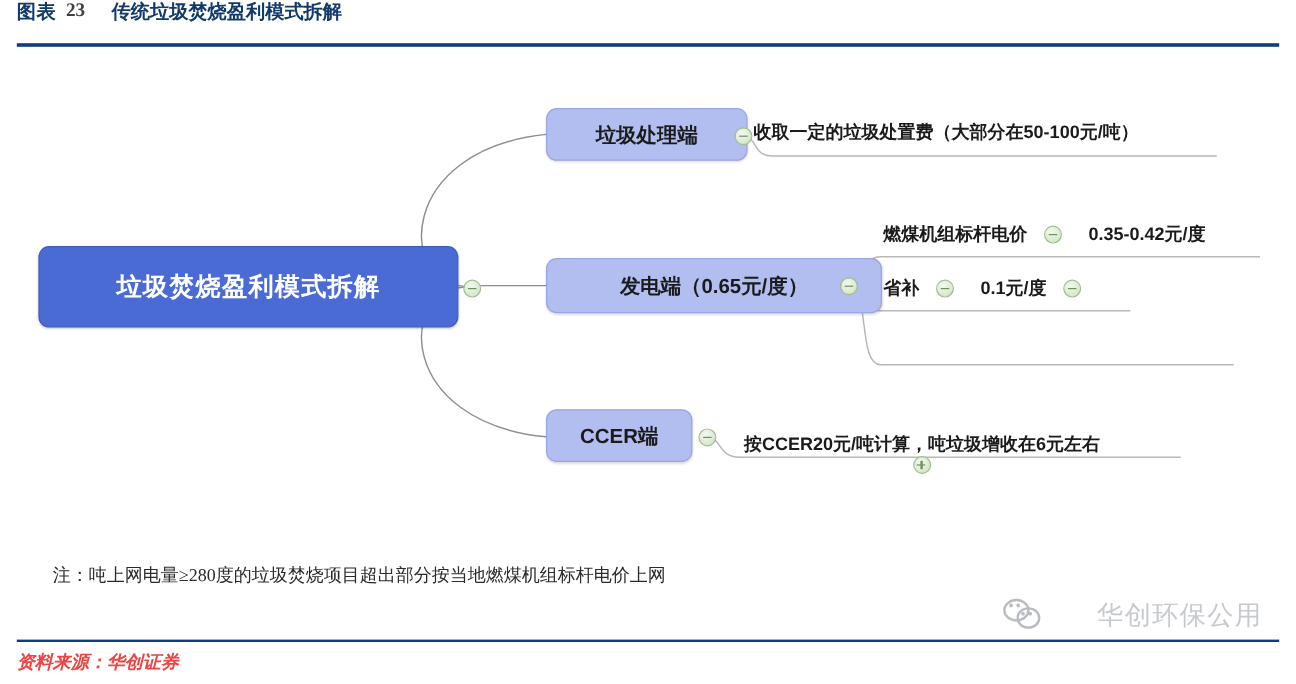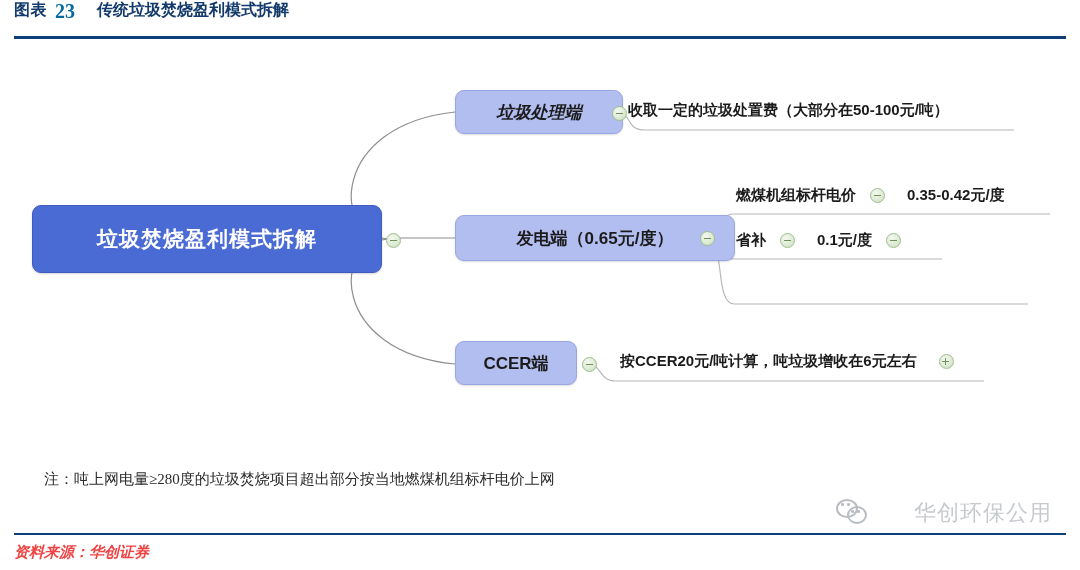--- a/index.html
+++ b/index.html
@@ -31,22 +31,22 @@
     font-family: "Liberation Serif", "DejaVu Serif", serif;
     font-weight: bold;
     font-size: 16px;
     color: #123a6b;
     letter-spacing: 0.5px;
     white-space: nowrap;
   }
   .exhibit-num {
     font-family: "Liberation Serif", "DejaVu Serif", serif;
     font-weight: bold;
-    font-size: 20px;
-    color: #0369a1;
+    font-size: 16px;
+    color: #404040;
     margin-left: 8px;
   }
   .exhibit-title {
     font-family: "Liberation Serif", "DejaVu Serif", serif;
     font-weight: bold;
     font-size: 16px;
     color: #123a6b;
     margin-left: 22px;
     white-space: nowrap;
   }
@@ -101,41 +101,41 @@
     box-shadow: 0 1px 2px rgba(0,0,0,0.18);
   }
   .node-branch {
     background: #b2bdf0;
     border: 1px solid #98a6e4;
     color: #1b1b1b;
     font-size: 17px;
     font-weight: bold;
     box-shadow: 0 1px 2px rgba(0,0,0,0.14);
   }
-  .node-waste   { left: 455px; top: 50px;  width: 168px; height: 44px; font-style: italic; }
+  .node-waste   { left: 455px; top: 50px;  width: 168px; height: 44px; }
   .node-power   { left: 455px; top: 175px; width: 280px; height: 46px; }
   .node-ccer    { left: 455px; top: 301px; width: 122px; height: 44px; }
 
   
   .leaf {
     position: absolute;
     display: flex;
     align-items: center;
     white-space: nowrap;
     font-size: 15px;
     font-weight: bold;
     color: #1b1b1b;
     box-sizing: border-box;
     padding-bottom: 3px;
   }
   .leaf-waste { left: 628px; top: 54px;  height: 36px; }
   .leaf-coal  { left: 736px; top: 140px; height: 34px; }
   .leaf-prov  { left: 736px; top: 185px; height: 34px; }
   .leaf-nat   { left: 736px; top: 230px; height: 34px; }
-  .leaf-ccer  { left: 620px; top: 305px; height: 36px; }
+  .leaf-ccer  { left: 620px; top: 321px; height: 36px; flex-direction: column; }
 
   .leaf-text  { display: inline-block; }
   .leaf-gap-s { display: inline-block; width: 14px; }
   .leaf-gap-m { display: inline-block; width: 22px; }
 
   
   .marker {
     display: inline-block;
     width: 13px; height: 13px;
     border-radius: 50%;

